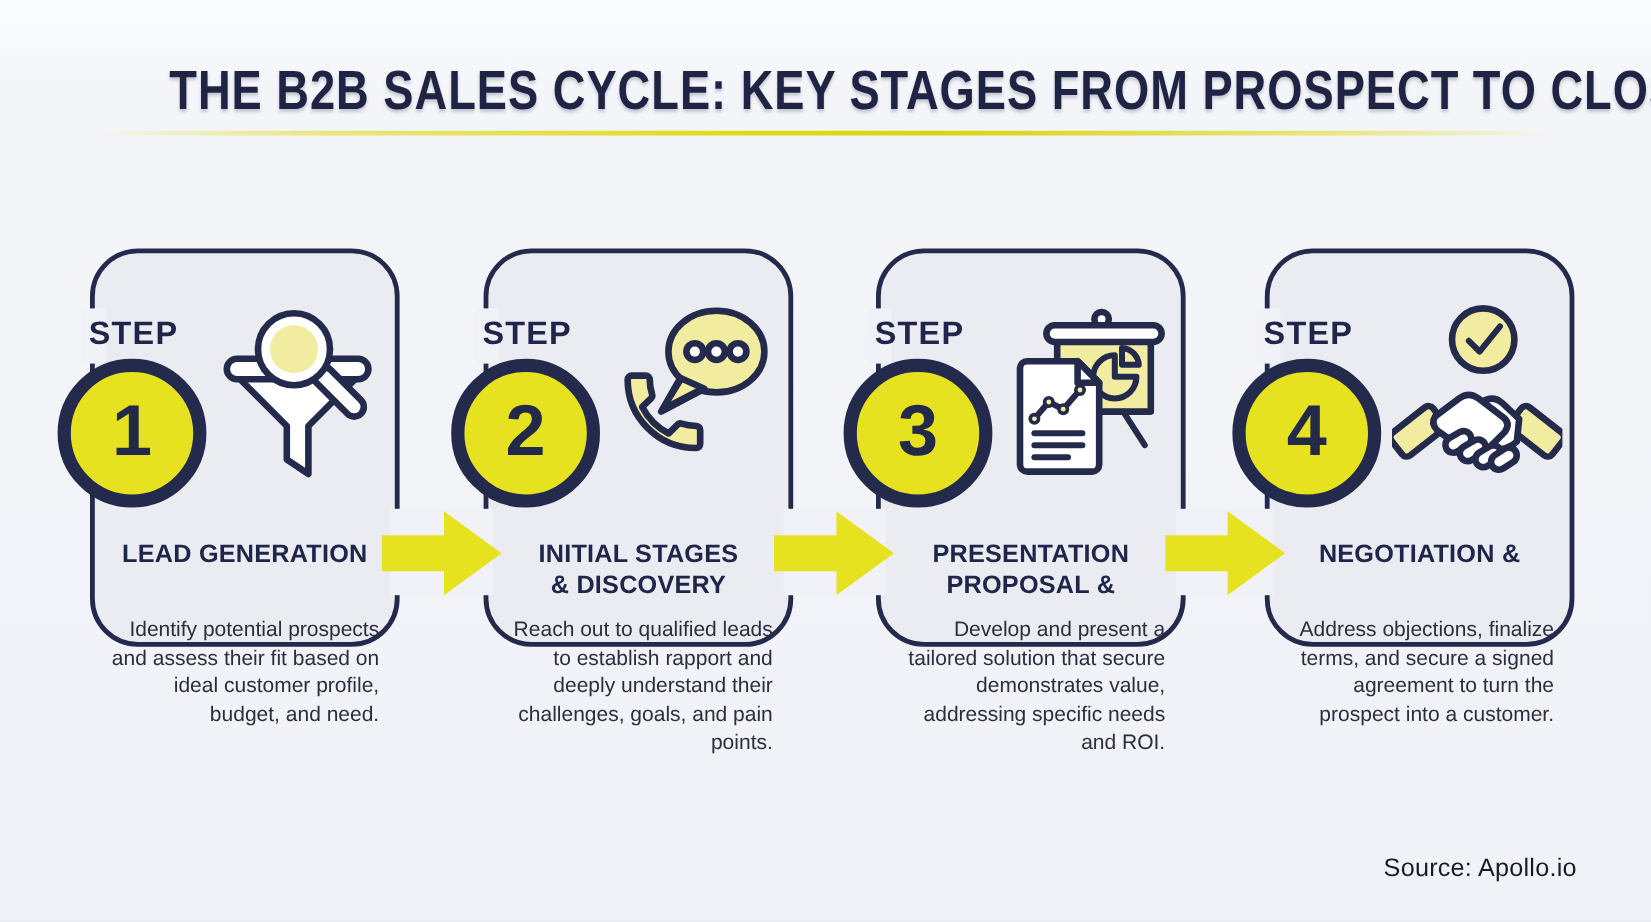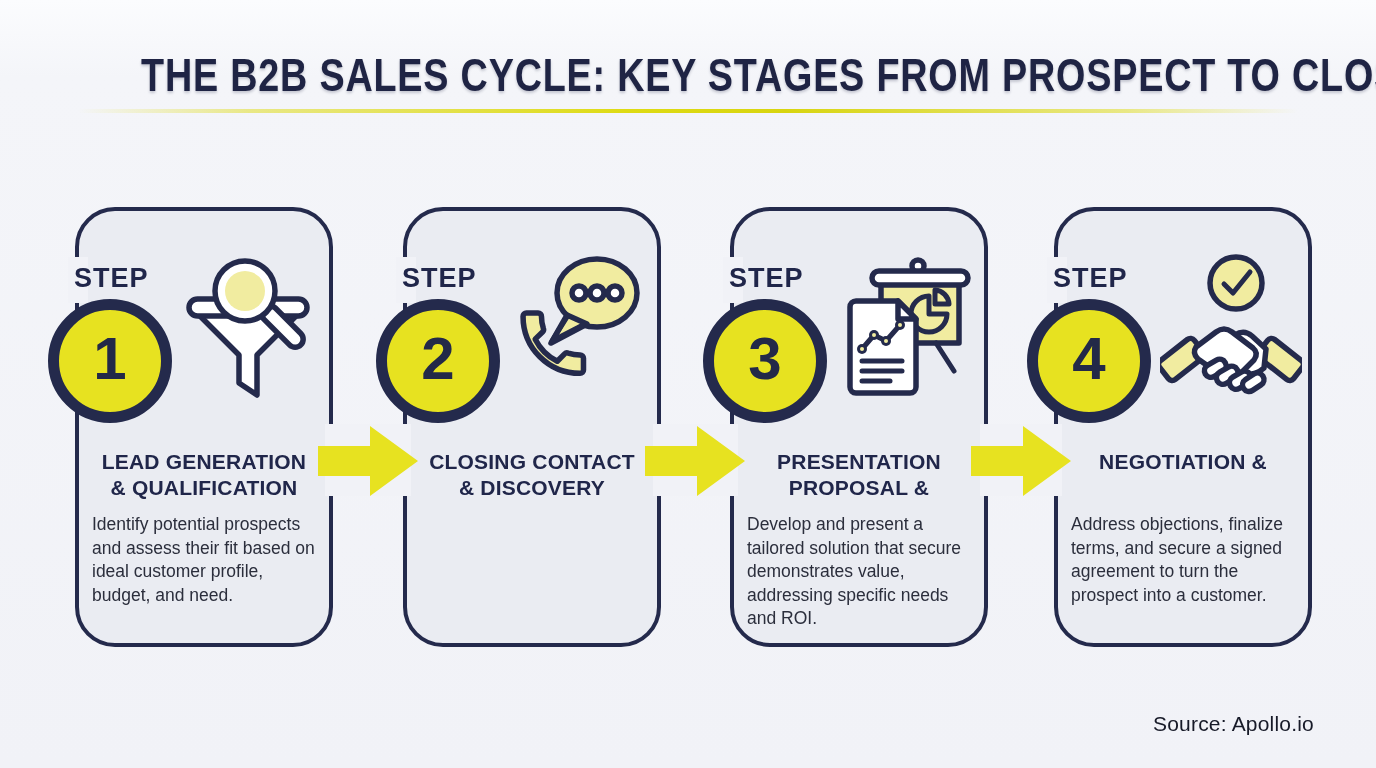--- a/index.html
+++ b/index.html
@@ -19,21 +19,21 @@
     font-size:46px; font-weight:700; letter-spacing:1px; color:#1f2444;
     text-shadow:0 2px 3px rgba(31,36,68,0.22);
   }
   .title-underline {
     position:absolute; top:109px; left:78px; right:78px; height:4px; border-radius:2px;
     background:linear-gradient(90deg, rgba(222,219,20,0) 0%, rgba(222,219,20,0.5) 14%,
       #dedb14 45%, #d8d510 58%, rgba(222,219,20,0.5) 86%, rgba(222,219,20,0) 100%);
   }
   
   .card {
-    position:absolute; top:207px; width:258px; height:440px;
+    position:absolute; top:207px; width:258px; height:332px;
     background:#eaecf2; border:4px solid #242a4c; border-radius:40px;
   }
   .card.c1 { left:75px; }
   .card.c2 { left:403px; }
   .card.c3 { left:730px; }
   .card.c4 { left:1054px; }
   .step-eraser {
     position:absolute; left:-11px; top:46px; width:20px; height:46px;
     background:#f1f2f7;
   }
@@ -49,21 +49,21 @@
   .step-number {
     font-size:60px; font-weight:800; color:#232948; line-height:1;
     transform:translateY(-2px);
   }
   .icon-box { position:absolute; top:40px; right:6px; width:142px; height:162px; }
   .card-title {
     position:absolute; top:238px; left:0; width:100%; text-align:center;
     font-size:21px; font-weight:700; color:#20264a; line-height:26px; letter-spacing:0.2px;
   }
   .card-desc {
-    position:absolute; top:302px; left:13px; right:13px; text-align:left;
+    position:absolute; top:302px; left:13px; right:13px; text-align:right;
     font-size:17.5px; line-height:23.5px; color:#2b2e3c;
   }
   
   .gap-eraser { position:absolute; top:424px; height:72px; background:#f1f2f7; }
   .gap1 { left:325px; width:86px; }
   .gap2 { left:653px; width:85px; }
   .gap3 { left:980px; width:82px; }
   .arrow { position:absolute; top:422px; width:100px; height:78px; }
   .arrow.a1 { left:318px; }
   .arrow.a2 { left:645px; }
@@ -98,21 +98,20 @@
       <svg width="142" height="162" viewBox="0 0 142 162">
         <path class="wh" d="M18,64 L58,104 L58,132 L76,144 L76,104 L116,64 Z"></path>
         <rect class="wh" x="8" y="48" width="118" height="17" rx="8.5"></rect>
         <rect class="wh" x="-7" y="-8" width="52" height="16" rx="8" transform="translate(88,62) rotate(45)"></rect>
         <circle class="wh" cx="64" cy="40" r="30"></circle>
         <circle cx="64" cy="40" r="20" fill="#f1eca0"></circle>
       </svg>
     </div>
     <div class="card-title">
       <div>LEAD GENERATION</div>
-      <div>&amp; QUALIFICATION</div>
     </div>
     <div class="card-desc">Identify potential prospects and assess their fit based on ideal customer profile, budget, and need.</div>
   </div>
 
   <div class="card c2">
     <div class="step-eraser"></div>
     <div class="step-label">STEP</div>
     <div class="step-circle">
       <span class="step-number">2</span>
     </div>
@@ -123,23 +122,24 @@
         <path class="ln" d="M58,66 L43,90 L74,74" stroke-width="5.5"></path>
         <circle class="wh" cx="70" cy="42" r="7" stroke-width="4.5"></circle>
         <circle class="wh" cx="88" cy="42" r="7" stroke-width="4.5"></circle>
         <circle class="wh" cx="106" cy="42" r="7" stroke-width="4.5"></circle>
         <g transform="translate(4,52) scale(3.35)">
           <path d="M6.62,10.79a15.05,15.05 0 0 0 6.59,6.59l2.2,-2.2a1,1 0 0 1 1.05,-0.24 11.36,11.36 0 0 0 3.58,0.57 1,1 0 0 1 1,1v3.49a1,1 0 0 1 -1,1A17,17 0 0 1 3,4a1,1 0 0 1 1,-1h3.5a1,1 0 0 1 1,1 11.36,11.36 0 0 0 0.57,3.57 1,1 0 0 1 -0.25,1.06z" fill="#f1eca0" stroke="#242a4c" stroke-width="1.65" stroke-linejoin="round"></path>
         </g>
       </svg>
     </div>
     <div class="card-title">
-      <div>CLOSING CONTACT</div>
+      <div>INITIAL STAGES</div>
       <div>&amp; DISCOVERY</div>
     </div>
+    <div class="card-desc">Reach out to qualified leads to establish rapport and deeply understand their challenges, goals, and pain points.</div>
   </div>
 
   <div class="card c3">
     <div class="step-eraser"></div>
     <div class="step-label">STEP</div>
     <div class="step-circle">
       <span class="step-number">3</span>
     </div>
     <div class="icon-box">
       <svg width="142" height="162" viewBox="0 0 142 162">

